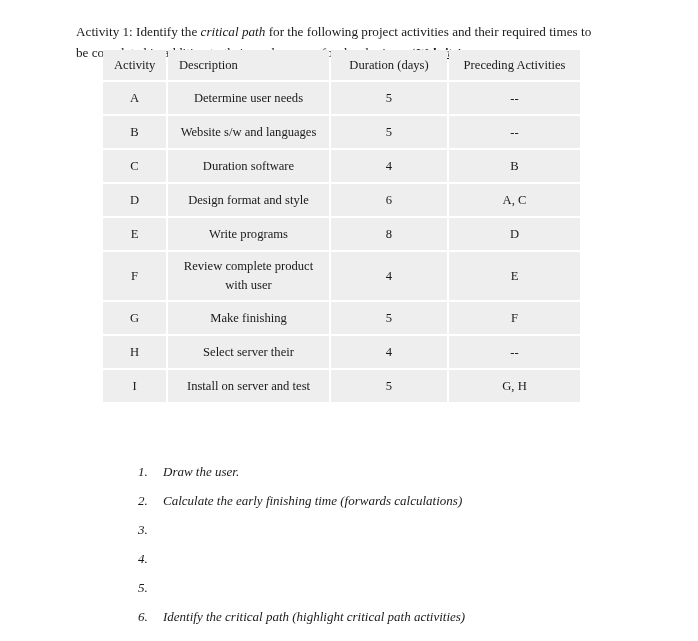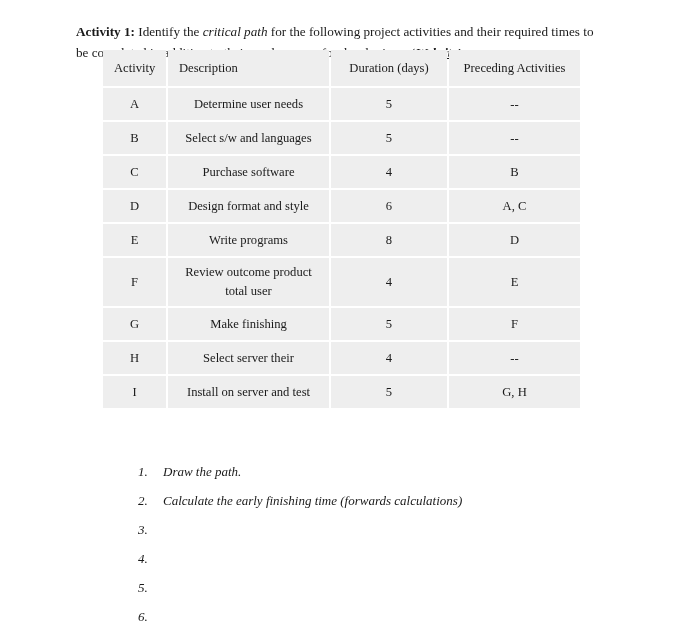--- a/index.html
+++ b/index.html
@@ -19,21 +19,21 @@
   
   .intro {
     position: absolute;
     left: 76px;
     top: 8px;
     width: 526px;
     font-size: 13.2px;
     line-height: 21px;
     text-align: left;
   }
-  .intro .lead { font-weight: bold; }
+  .intro .lead { font-weight: normal; }
   .intro .ital { font-style: italic; }
   .intro .website {
     font-weight: bold;
     font-style: italic;
     text-decoration: underline;
   }
 
   
   .table-wrap {
     position: absolute;
@@ -58,21 +58,21 @@
     line-height: 17px;
   }
   .col-activity  { width: 63px; }
   .col-desc      { width: 161px; }
   .col-duration  { width: 116px; }
   .col-preceding { width: 131px; }
 
   thead th {
     font-weight: bold;
     font-size: 12.9px;
-    height: 36px;
+    height: 30px;
   }
   thead th .cell {
     padding: 0 11px;
   }
   thead th.h-activity .cell,
   thead th.h-desc .cell { text-align: left; }
   thead th.h-duration .cell,
   thead th.h-preceding .cell { text-align: center; padding: 0 6px; }
 
   tbody td { height: 32px; }
@@ -154,35 +154,35 @@
           </td>
         <td class="c-preceding">
             <div class="cell">--</div>
           </td>
       </tr>
       <tr>
         <td class="c-activity">
             <div class="cell">B</div>
           </td>
         <td class="c-desc">
-            <div class="cell">Select s/w and languages</div>
+            <div class="cell">Website s/w and languages</div>
           </td>
         <td class="c-duration">
             <div class="cell">5</div>
           </td>
         <td class="c-preceding">
             <div class="cell">--</div>
           </td>
       </tr>
       <tr>
         <td class="c-activity">
             <div class="cell">C</div>
           </td>
         <td class="c-desc">
-            <div class="cell">Purchase software</div>
+            <div class="cell">Duration software</div>
           </td>
         <td class="c-duration">
             <div class="cell">4</div>
           </td>
         <td class="c-preceding">
             <div class="cell">B</div>
           </td>
       </tr>
       <tr>
         <td class="c-activity">
@@ -210,21 +210,21 @@
           </td>
         <td class="c-preceding">
             <div class="cell">D</div>
           </td>
       </tr>
       <tr class="tall">
         <td class="c-activity">
             <div class="cell">F</div>
           </td>
         <td class="c-desc">
-            <div class="cell">Review outcome product total user</div>
+            <div class="cell">Review complete product with user</div>
           </td>
         <td class="c-duration">
             <div class="cell">4</div>
           </td>
         <td class="c-preceding">
             <div class="cell">E</div>
           </td>
       </tr>
       <tr>
         <td class="c-activity">
@@ -266,19 +266,19 @@
           </td>
         <td class="c-preceding">
             <div class="cell">G, H</div>
           </td>
       </tr>
     </tbody>
   </table>
 </div>
 
 <ol class="task-list">
-  <li><span class="num">1.</span><span>Draw the path.</span></li>
+  <li><span class="num">1.</span><span>Draw the user.</span></li>
   <li><span class="num">2.</span><span>Calculate the early finishing time (forwards calculations)</span></li>
   <li><span class="num">3.</span></li>
   <li><span class="num">4.</span></li>
   <li><span class="num">5.</span></li>
-  <li><span class="num">6.</span></li>
+  <li><span class="num">6.</span><span>Identify the critical path (highlight critical path activities)</span></li>
 </ol>
 
 </body></html>

